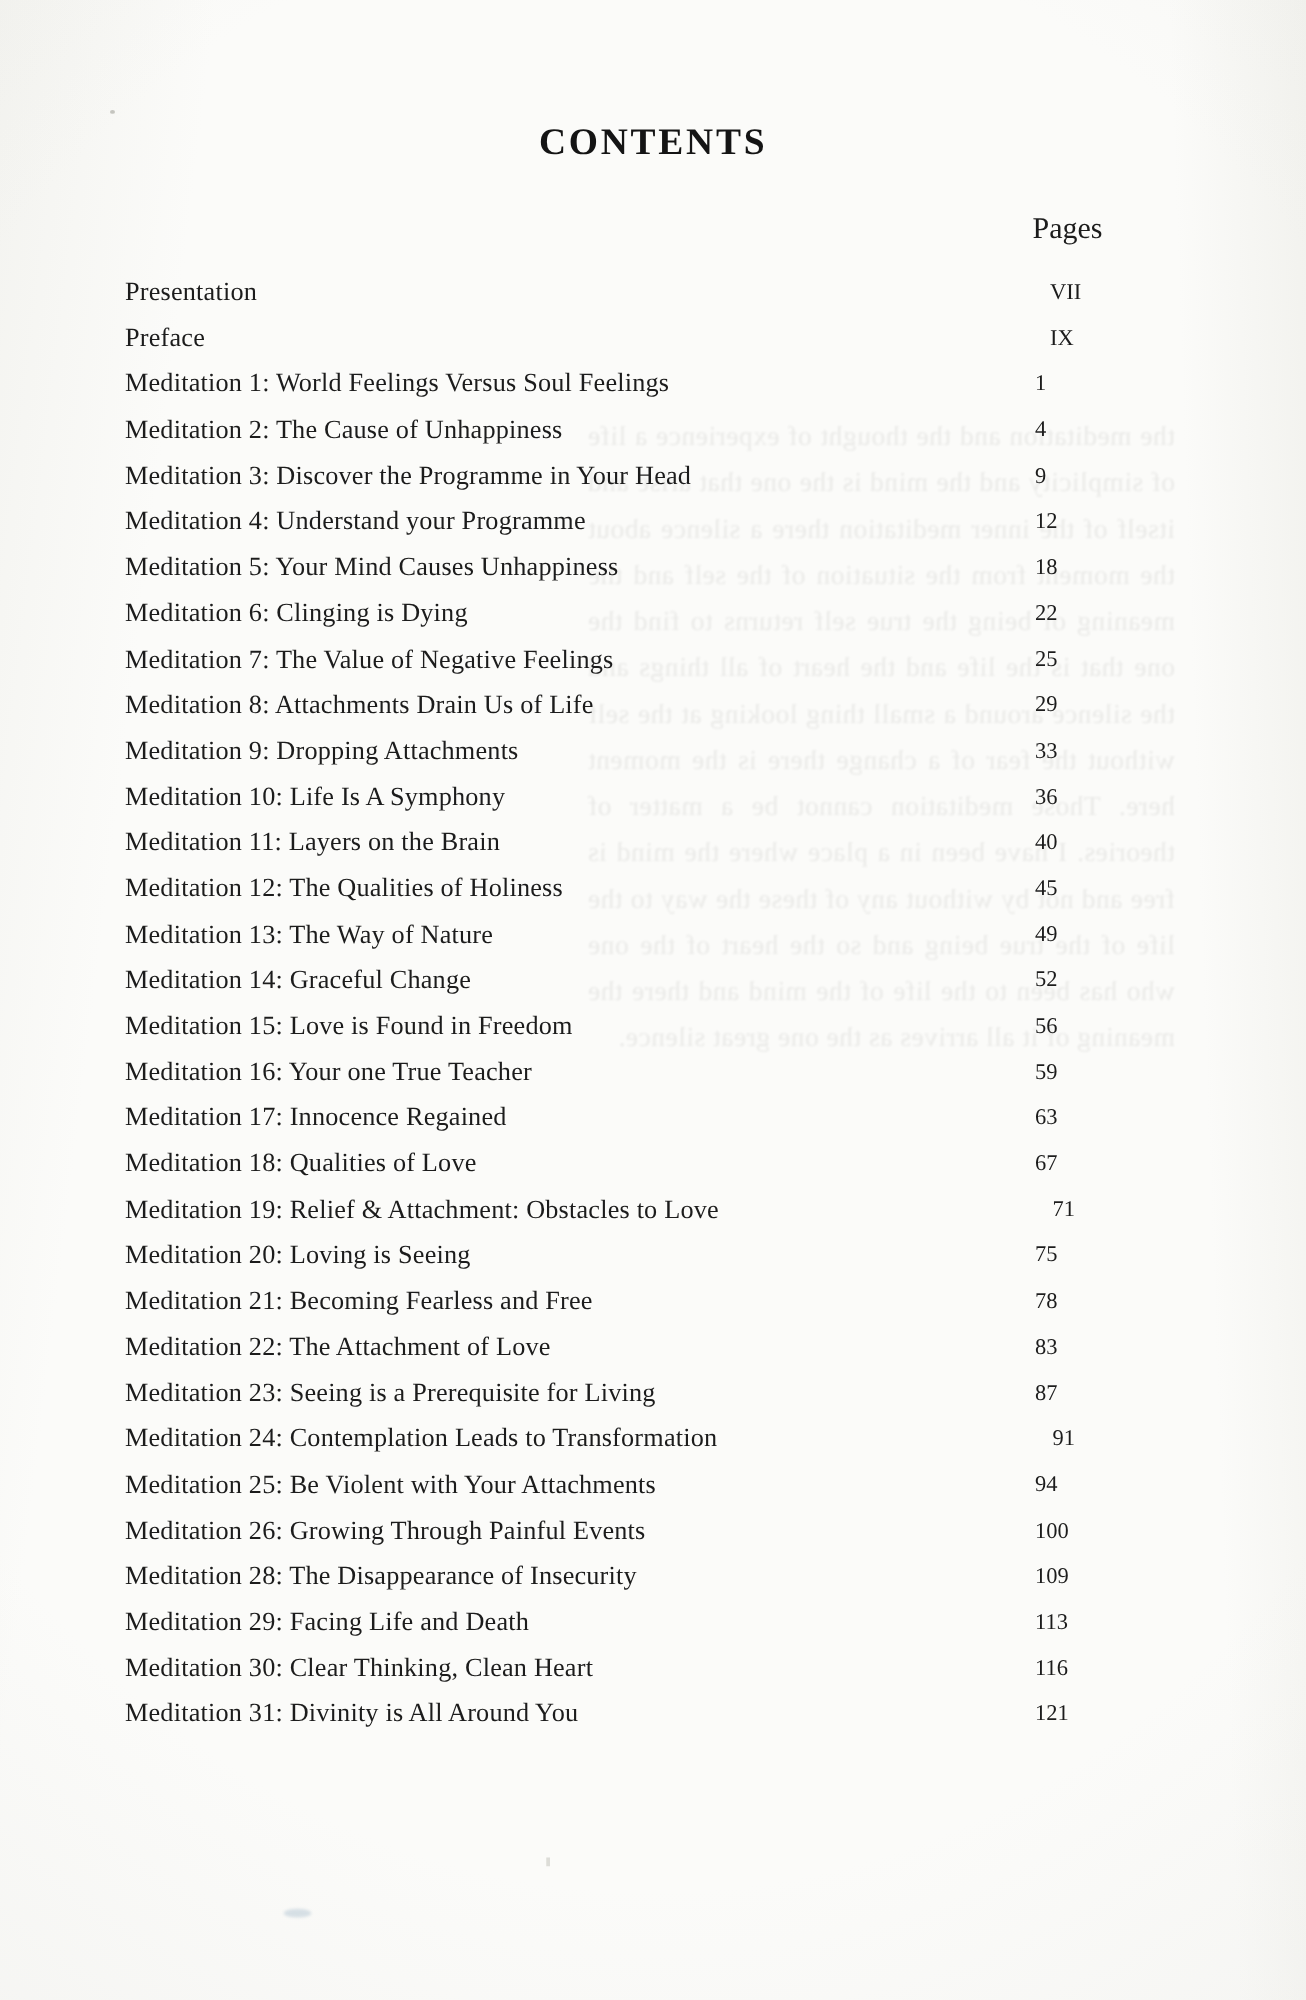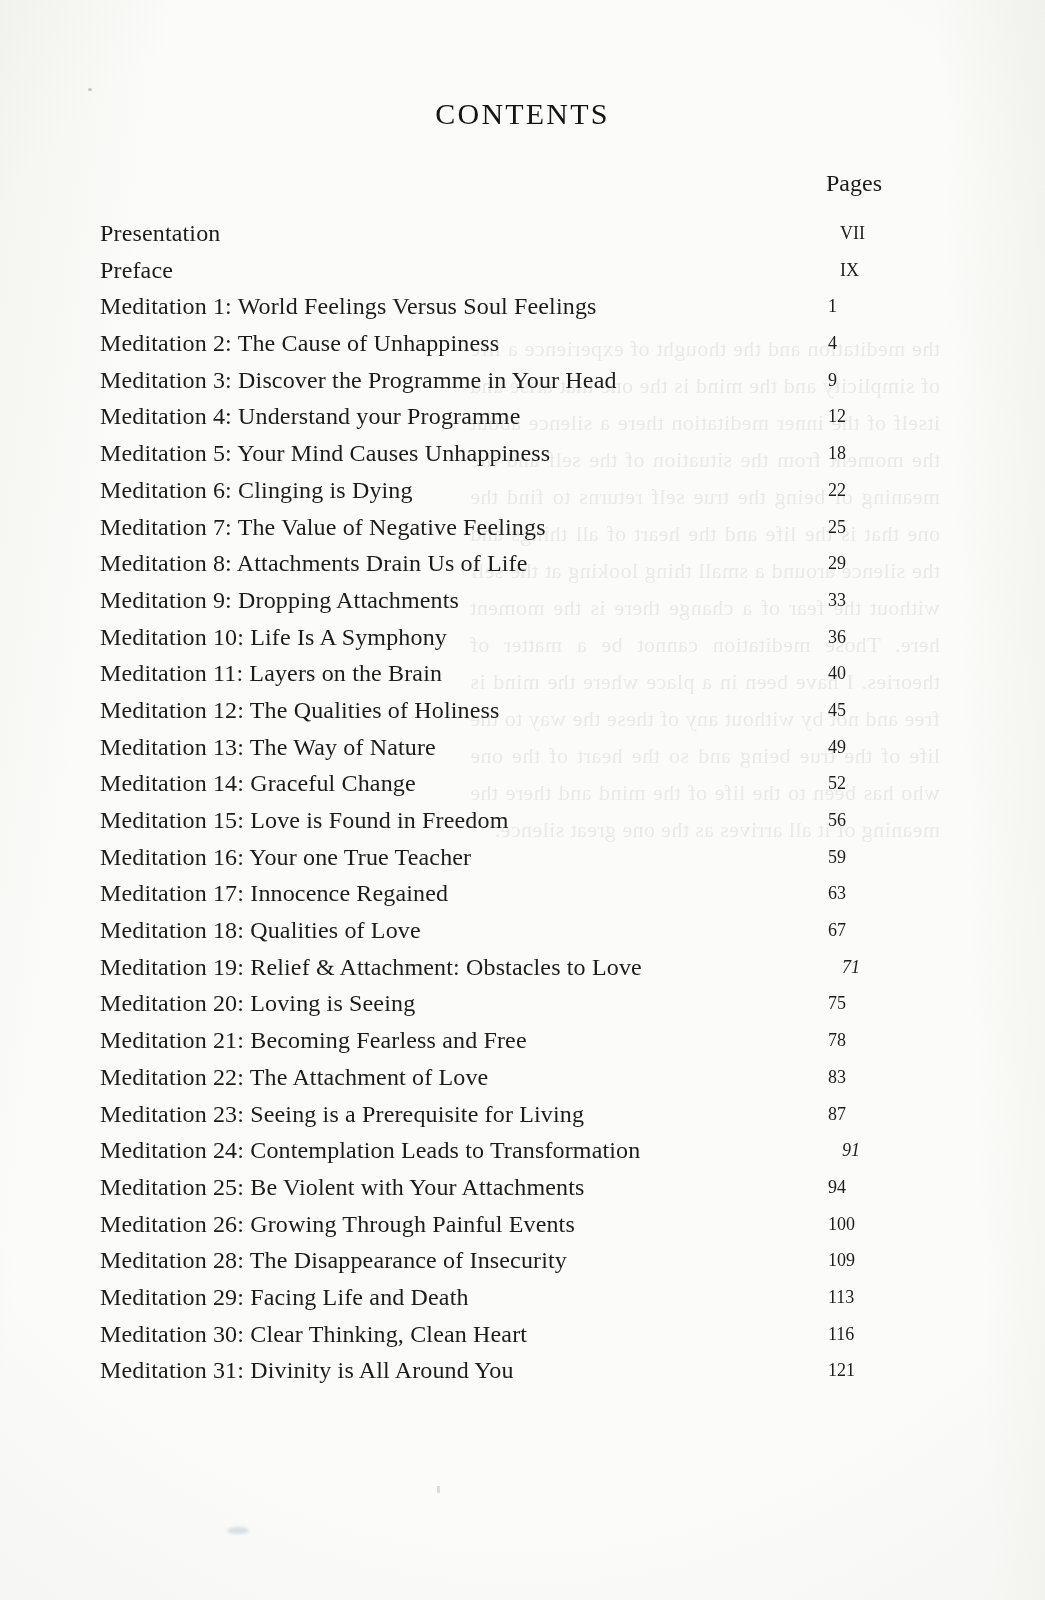--- a/index.html
+++ b/index.html
@@ -47,21 +47,21 @@
     overflow: hidden;
   }
 
   #title {
     position: absolute;
     left: 0;
     top: 97px;
     width: 1045px;
     text-align: center;
     font-size: 30px;
-    font-weight: normal;
+    font-weight: bold;
     letter-spacing: 2.2px;
     color: #141414;
   }
 
   #pages-header {
     position: absolute;
     left: 700px;
     top: 170px;
     width: 182px;
     text-align: right;
@@ -75,21 +75,21 @@
     top: 215px;
     width: 845px;
   }
   .toc-row {
     position: relative;
     height: 36.7px;
     line-height: 36.7px;
     white-space: nowrap;
   }
   .toc-title {
-    font-size: 24px;
+    font-size: 21px;
     letter-spacing: 0.15px;
     color: #1c1c1c;
   }
   .toc-page {
     position: absolute;
     left: 728px;
     top: 0;
     width: 70px;
     text-align: left;
     font-size: 18px;
@@ -97,21 +97,20 @@
   }
   
   .toc-row.roman .toc-page {
     left: 740px;
     width: 62px;
   }
   
   .toc-row.long .toc-page {
     left: 742px;
     width: 60px;
-    font-style: italic;
   }
 
   #speck-a {
     position: absolute;
     left: 88px; top: 88px;
     width: 4px; height: 3px;
     background: #b8b8b2;
     border-radius: 50%;
     opacity: 0.8;
   }

